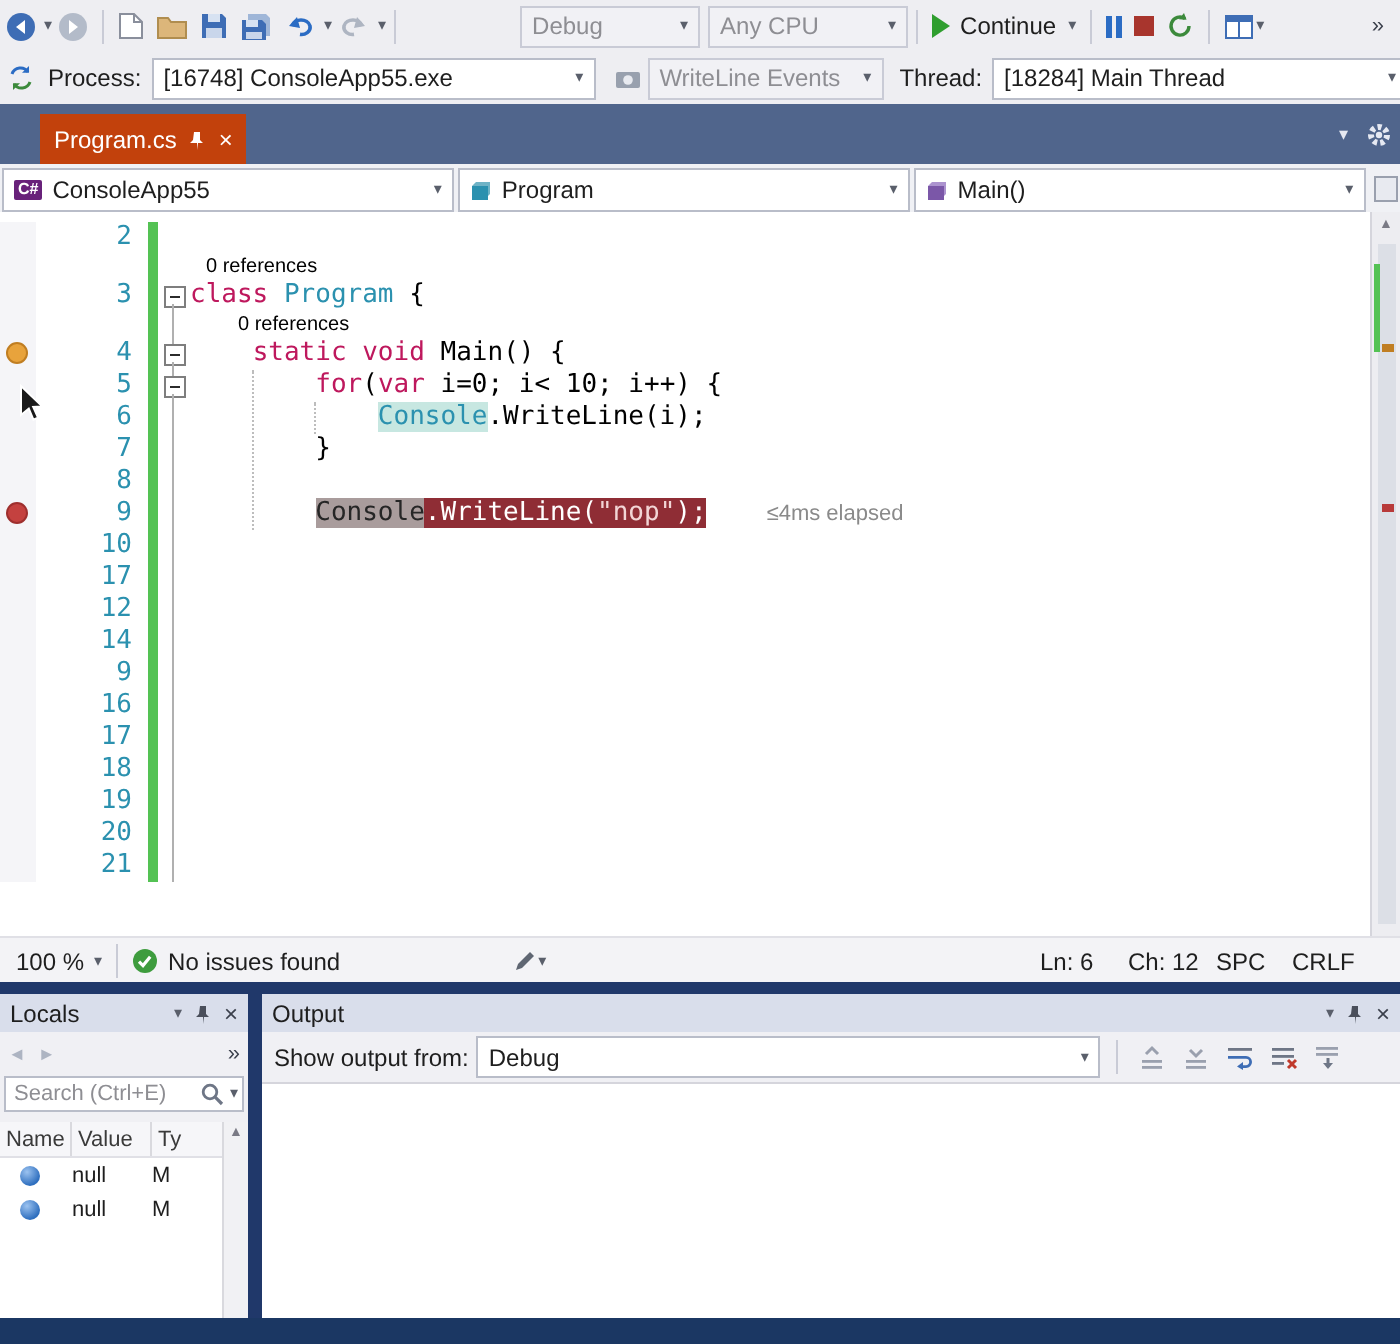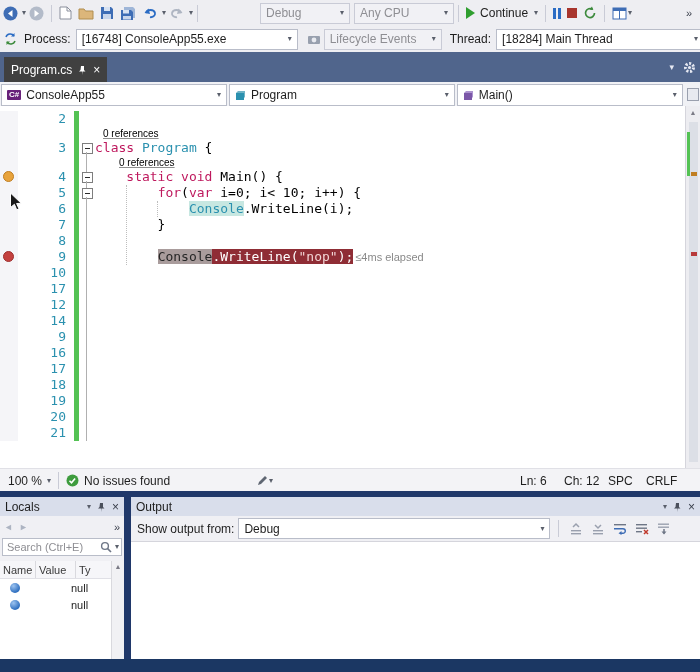--- a/index.html
+++ b/index.html
@@ -13,56 +13,56 @@
   .dd{display:flex;align-items:center;background:#fff;border:1px solid #B9BDC9;height:19px;font-size:12px;padding:0 5px;color:#1E1E1E;flex:none;}
   .dd .caret{margin-left:auto;padding-left:5px;}
   .dd.disabled{background:#F1F1F5;color:#8E8E93;border-color:#C9CBD6;}
   .lbl{margin:0 5px 0 3px;flex:none;}
   .play{width:0;height:0;border-left:9px solid #2F9E2F;border-top:6px solid transparent;border-bottom:6px solid transparent;margin-right:5px;}
   .pausebars{display:flex;gap:2px;}
   .pausebars i{width:3px;height:11px;background:#2B6CC4;display:block;}
   .stopsq{width:10px;height:10px;background:#A8352D;}
   
   #tabstrip{position:absolute;top:52px;left:0;right:0;height:30px;background:#50658C;display:flex;align-items:flex-end;}
-  .doc-tab{margin-left:4px;height:25px;background:#404040;color:#fff;display:flex;align-items:center;padding:0 7px;gap:6px;font-size:12px;}
+  .doc-tab{margin-left:20px;height:25px;background:#c2410c;color:#fff;display:flex;align-items:center;padding:0 7px;gap:6px;font-size:12px;}
   .tab-x{font-size:12px;line-height:1;color:#fff;}
   .strip-right{position:absolute;right:4px;top:9px;display:flex;align-items:center;gap:9px;color:#E6E9F2;}
   
   #navbar{position:absolute;top:82px;left:0;right:0;height:24px;background:#F0F1F5;display:flex;gap:2px;padding-left:1px;}
   .nav-dd{width:228px;height:20px;margin-top:2px;background:#fff;border:1px solid #B9BDC9;display:flex;align-items:center;font-size:12px;padding:0 5px;gap:5px;}
   .nav-dd .caret{margin-left:auto;}
   .badge{font-size:8px;font-weight:bold;color:#fff;background:#68217A;padding:1px 2px;border-radius:1px;line-height:1;}
   .grip{width:11px;height:11px;margin:6px 1px 0 2px;background:#E8EAF0;border:1px solid #9AA0AE;}
   
   #editor{position:absolute;top:106px;left:0;right:0;height:362px;background:#fff;}
   #code-area{position:absolute;left:0;top:0;right:14px;bottom:0;overflow:hidden;padding-top:5px;}
   .iguide{position:absolute;width:0;border-left:1px dotted #BDBDBD;}
   .ed-row{display:flex;height:16px;font:13px/16px "DejaVu Sans Mono",monospace;white-space:pre;}
-  .lens-row{display:flex;height:13px;font:10px/13px "Liberation Sans",sans-serif;color:#8F8F8F;white-space:pre;text-decoration:underline;}
+  .lens-row{display:flex;height:13px;font:10px/13px "Liberation Sans",sans-serif;color:#8F8F8F;white-space:pre;}
   .c-margin{width:18px;flex:none;background:#F5F5F8;position:relative;}
   .c-num{width:56px;flex:none;text-align:right;padding-right:8px;color:#2B91AF;box-sizing:border-box;}
   .lens-row .c-num{color:transparent;}
   .c-bar{width:5px;flex:none;background:#54C254;}
   .c-fold{width:16px;flex:none;position:relative;}
   .c-code{flex:1;position:relative;color:#000;}
   .fold-line{position:absolute;left:7px;top:0;bottom:0;width:1px;background:#B0B0B0;}
   .fold-head{position:absolute;left:7px;top:0;height:3px;width:1px;background:#B0B0B0;}
   .fold-tail{position:absolute;left:7px;top:12px;bottom:0;width:1px;background:#B0B0B0;}
   .fold-box{position:absolute;left:3px;top:3px;width:9px;height:9px;border:1px solid #7E7E7E;background:#fff;box-sizing:content-box;}
   .fold-box::after{content:"";position:absolute;left:2px;top:4px;width:5px;height:1px;background:#2B2B2B;}
   .dot{width:11px;height:11px;border-radius:50%;margin:2px 0 0 3px;box-sizing:border-box;}
   .dot.red{background:#C4413F;border:1px solid #9E2F2E;}
   .dot.orange{background:#E8A33C;border:1px solid #C07E22;}
   .kw{color:#be185d;}
   .type{color:#2B91AF;}
   .hl{background:#C7E7E1;}
   .bp{background:#8F2D35;color:#FFFFFF;}
   .bpc{background:#A99C9C;color:#262626;}
   .bps{background:#8F2D35;color:#F2D5D5;}
-  .perftip{color:#8A8A8A;font:11px/16px "Liberation Sans",sans-serif;padding-left:2px;text-align:center;}
+  .perftip{color:#8A8A8A;font:11px/16px "Liberation Sans",sans-serif;padding-left:30px;text-align:center;}
   
   #ed-scroll{position:absolute;right:0;top:0;bottom:0;width:14px;background:#EDEDF1;border-left:1px solid #D5D5DC;}
   #ed-scroll .up{display:block;text-align:center;font-size:7px;color:#7A7A85;padding-top:3px;}
   .sb-thumb{position:absolute;left:3px;right:2px;top:16px;bottom:6px;background:#DCDFE6;}
   .sb-mark{position:absolute;}
   
   #edstatus{position:absolute;top:468px;left:0;right:0;height:23px;background:#F3F3F6;display:flex;align-items:center;border-top:1px solid #E0E0E6;}
   #edstatus .right{margin-left:auto;display:flex;padding-right:10px;}
   #edstatus .right span{width:44px;}
   
@@ -78,21 +78,21 @@
   .search-row{height:22px;padding:1px 2px;position:relative;}
   .search-row input{width:100%;height:18px;box-sizing:border-box;border:1px solid #B9BDC9;font:11px "Liberation Sans",sans-serif;padding:0 22px 0 4px;color:#1E1E1E;}
   .search-row input::placeholder{color:#8E8E93;}
   .search-icons{position:absolute;right:5px;top:4px;display:flex;align-items:center;gap:2px;}
   .grid{flex:1;background:#fff;position:relative;}
   .grid-head{display:flex;height:17px;background:#F6F6F9;border-bottom:1px solid #E0E0E6;font-size:11px;color:#3A3A3A;align-items:center;}
   .grid-head span{border-right:1px solid #D9D9DE;height:100%;display:flex;align-items:center;padding-left:3px;box-sizing:border-box;}
   .gc1{width:36px;flex:none;}
   .gc2{width:40px;flex:none;}
   .gc3{flex:1;}
-  .grid-row{display:flex;height:17px;align-items:center;font-size:11px;gap:35px;}
+  .grid-row{display:flex;height:17px;align-items:center;font-size:11px;}
   .sphere{width:10px;height:10px;border-radius:50%;background:radial-gradient(circle at 35% 30%,#9CC3F0,#2F6FBF 70%);margin-left:10px;}
   .loc-scroll{position:absolute;right:0;top:0;bottom:0;width:12px;background:#F1F1F4;border-left:1px solid #D9D9DE;text-align:center;}
   .loc-scroll .up{font-size:7px;color:#7A7A85;display:block;padding-top:2px;}
   #splitter{position:absolute;left:124px;top:497px;width:7px;height:162px;background:#20386A;}
   #output{position:absolute;left:131px;top:497px;width:569px;height:162px;background:#F0F0F4;display:flex;flex-direction:column;}
   .out-toolbar{height:25px;display:flex;align-items:center;padding:0 6px;gap:4px;}
   .out-dd{width:300px;}
   .obtn{width:18px;height:18px;display:flex;align-items:center;justify-content:center;flex:none;}
   .out-content{flex:1;background:#fff;border-top:1px solid #D5D5DC;}
   #mouse-cursor{position:absolute;left:9px;top:192px;z-index:50;}
@@ -215,21 +215,21 @@
       <span>[16748] ConsoleApp55.exe</span>
       <span class="caret">▾</span>
     </span>
     <span class="ibtn" style="margin-left:6px">
       <svg width="14" height="11">
           <rect x="1" y="2" width="12" height="8" rx="1" fill="#98A0AE"></rect>
           <circle cx="7" cy="6" r="2.4" fill="#E8EAF0"></circle>
         </svg>
     </span>
     <span class="dd disabled" style="width:106px">
-      <span>Lifecycle Events</span>
+      <span>WriteLine Events</span>
       <span class="caret">▾</span>
     </span>
     <span class="lbl" style="margin-left:8px">Thread:</span>
     <span class="dd" style="width:196px">
       <span>[18284] Main Thread</span>
       <span class="caret">▾</span>
     </span>
 
   </div>
 

